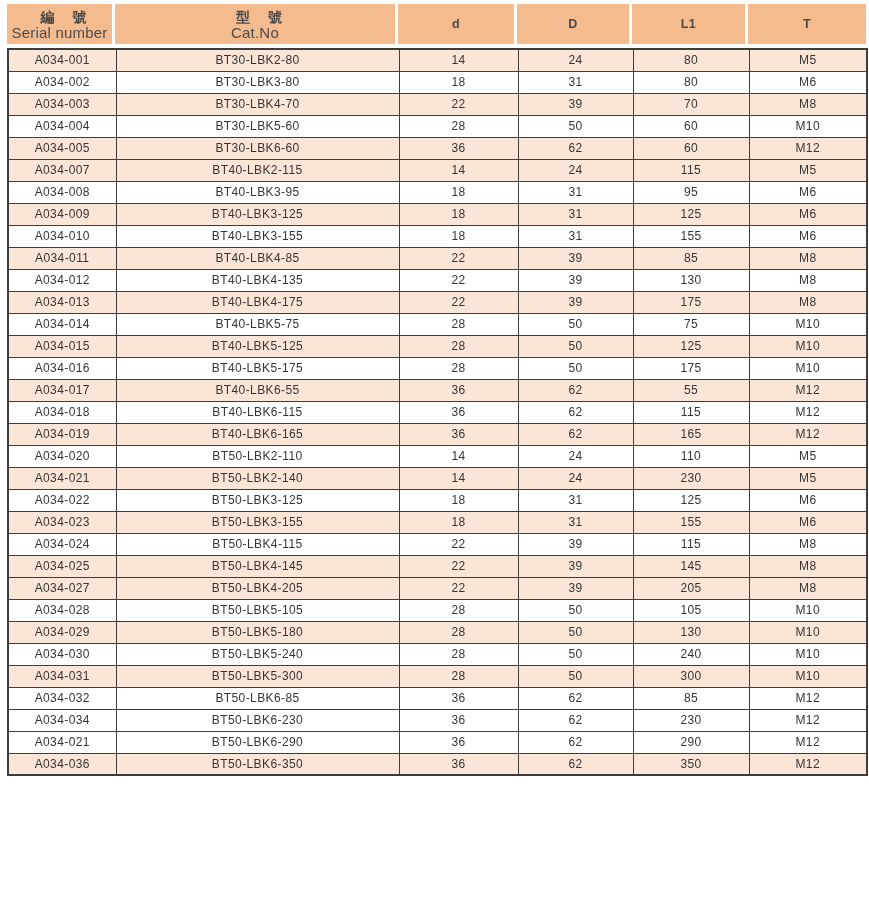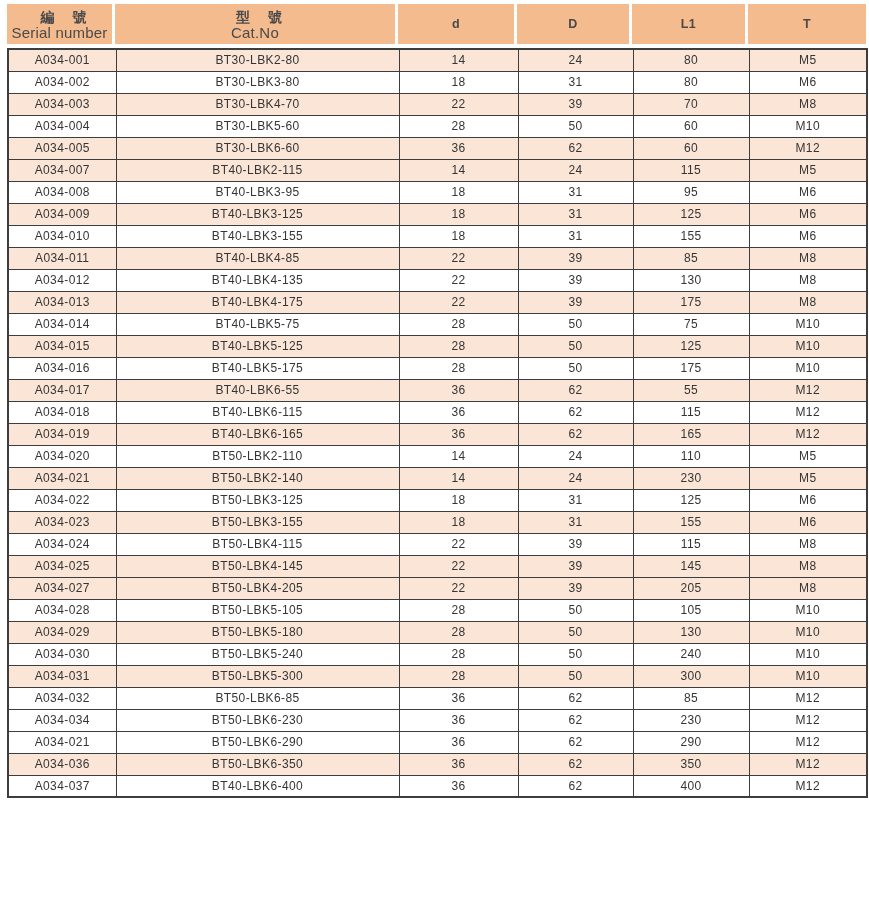--- a/index.html
+++ b/index.html
@@ -364,24 +364,16 @@
           <td>M12</td>
         </tr>
         <tr class="shaded">
           <td>A034-036</td>
           <td>BT50-LBK6-350</td>
           <td>36</td>
           <td>62</td>
           <td>350</td>
           <td>M12</td>
         </tr>
-        <tr>
-          <td>A034-037</td>
-          <td>BT40-LBK6-400</td>
-          <td>36</td>
-          <td>62</td>
-          <td>400</td>
-          <td>M12</td>
-        </tr>
       </tbody>
   </table>
 
 </div>
 
 </body></html>

